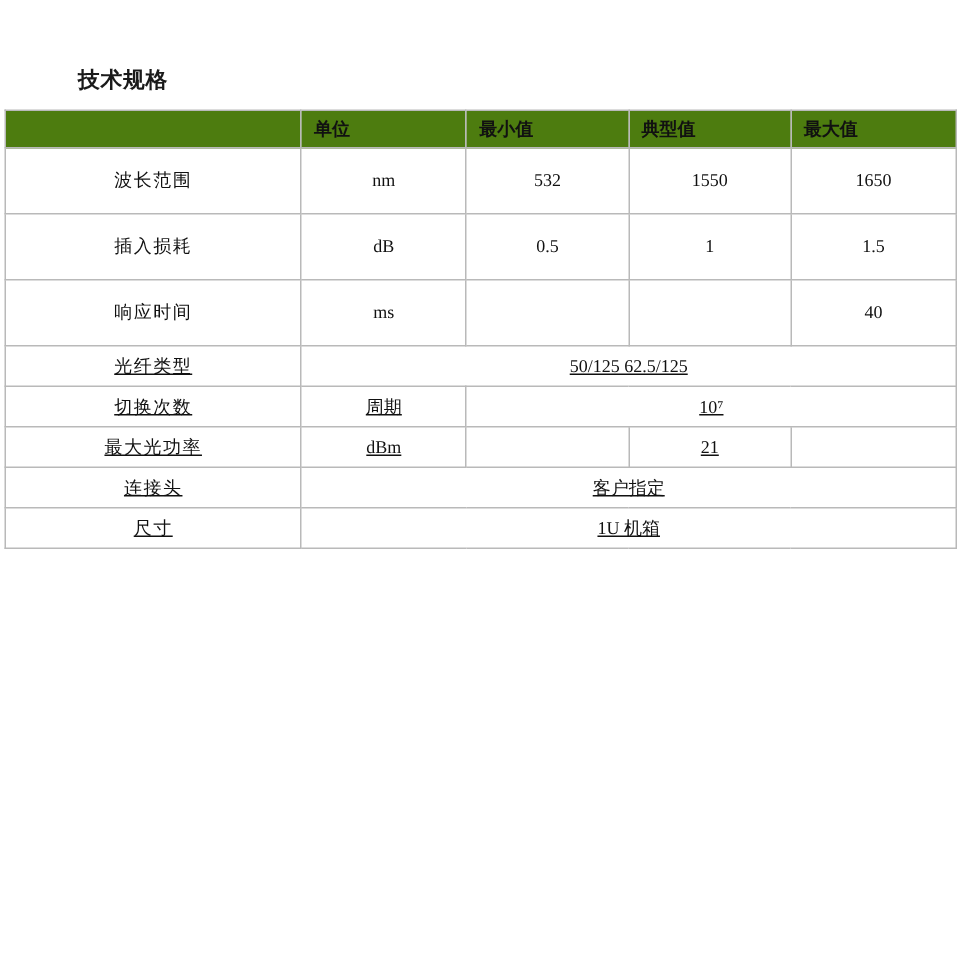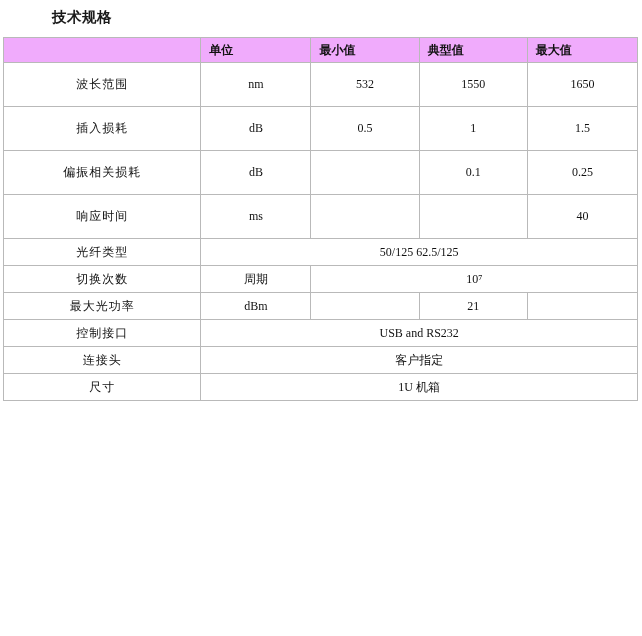--- a/index.html
+++ b/index.html
@@ -12,20 +12,21 @@
     height: 636px;
     font-family: "Liberation Serif", serif;
     color: #000000;
     overflow: hidden;
   }
   .page {
     position: relative;
     width: 642px;
     height: 578px;
     box-sizing: border-box;
+    margin-top: 36px;
   }
   .title {
     font-family: "Liberation Sans", sans-serif;
     font-weight: bold;
     font-size: 14.5px;
     color: #1a1a1a;
     padding: 8px 0 0 52px;
     letter-spacing: 0.5px;
   }
   table.spec {
@@ -37,38 +38,38 @@
   table.spec td, table.spec th {
     border: 1px solid #b9b9b9;
     font-size: 12px;
     text-align: center;
     vertical-align: middle;
     padding: 0;
     color: #111111;
     font-family: "Liberation Serif", serif;
   }
   table.spec thead th {
-    background: #f0abfc;
+    background: #4d7c0f;
     font-weight: bold;
     height: 24px;
     font-size: 12px;
     text-align: left;
     padding-left: 8px;
   }
   thead th.blank-head {
     background: #f0f0f0;
   }
   .col-label { width: 197px; }
   .col-unit  { width: 110px; }
   .col-min   { width: 108px; }
   .col-typ   { width: 108px; }
   .col-max   { width: 110px; }
 
   tr.tall td { height: 43px; }
-  tr.short td { height: 26px; }
+  tr.short td { height: 26px; text-decoration: underline; }
   td.label { font-size: 12px; letter-spacing: 1px; }
   td.unit  { font-size: 12px; }
   td.val   { font-size: 12px; }
 </style>
 </head>
 <body>
 
 <div class="page">
 
   <div class="title">技术规格</div>
@@ -99,27 +100,20 @@
           <td class="val">1650</td>
         </tr>
         <tr class="tall">
           <td class="label">插入损耗</td>
           <td class="unit">dB</td>
           <td class="val">0.5</td>
           <td class="val">1</td>
           <td class="val">1.5</td>
         </tr>
         <tr class="tall">
-          <td class="label">偏振相关损耗</td>
-          <td class="unit">dB</td>
-          <td class="val"></td>
-          <td class="val">0.1</td>
-          <td class="val">0.25</td>
-        </tr>
-        <tr class="tall">
           <td class="label">响应时间</td>
           <td class="unit">ms</td>
           <td class="val"></td>
           <td class="val"></td>
           <td class="val">40</td>
         </tr>
         <tr class="short">
           <td class="label">光纤类型</td>
           <td class="val" colspan="4">50/125 62.5/125</td>
         </tr>
@@ -129,24 +123,20 @@
           <td class="val" colspan="3">10⁷</td>
         </tr>
         <tr class="short">
           <td class="label">最大光功率</td>
           <td class="unit">dBm</td>
           <td class="val"></td>
           <td class="val">21</td>
           <td class="val"></td>
         </tr>
         <tr class="short">
-          <td class="label">控制接口</td>
-          <td class="val" colspan="4">USB and RS232</td>
-        </tr>
-        <tr class="short">
           <td class="label">连接头</td>
           <td class="val" colspan="4">客户指定</td>
         </tr>
         <tr class="short">
           <td class="label">尺寸</td>
           <td class="val" colspan="4">1U 机箱</td>
         </tr>
       </tbody>
   </table>
 

